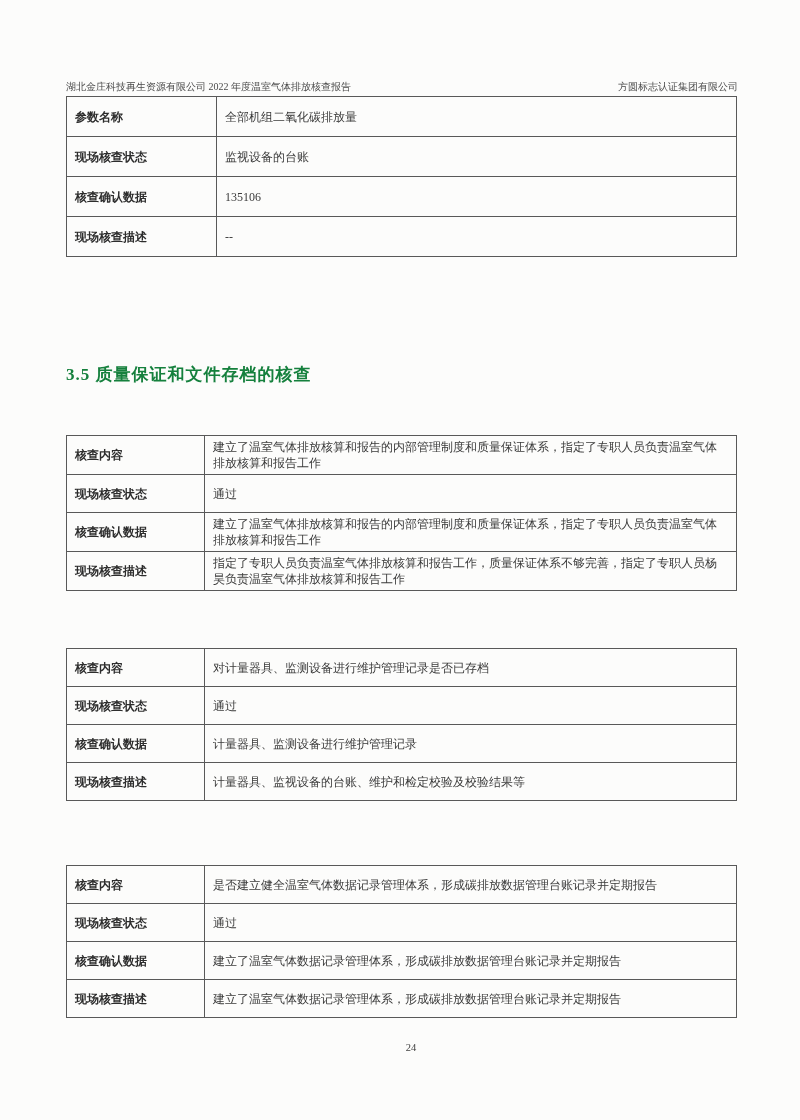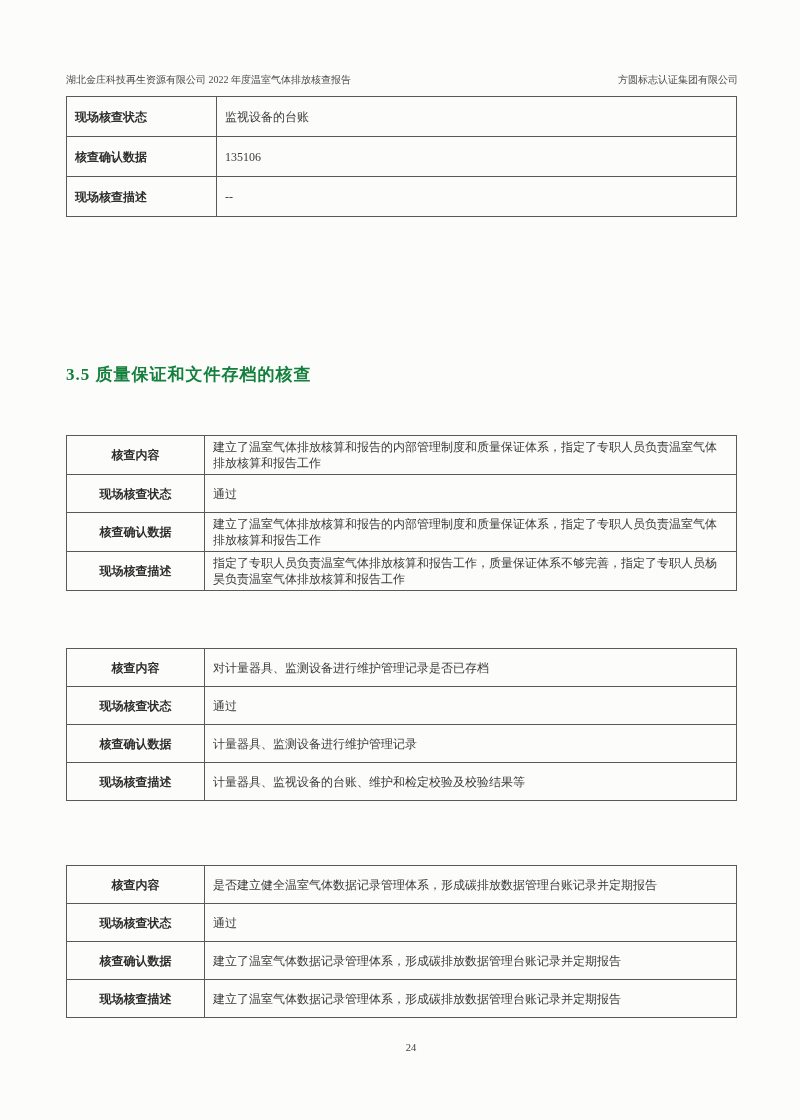--- a/index.html
+++ b/index.html
@@ -8,21 +8,21 @@
     width: 800px;
     height: 1120px;
     margin: 0 auto;
     background: #fcfcfb;
     font-family: "Liberation Serif", "DejaVu Serif", serif;
     color: #3a3a3a;
     overflow: hidden;
   }
   .header {
     position: absolute;
-    top: 73px;
+    top: 80px;
     left: 66px;
     right: 62px;
     display: flex;
     justify-content: space-between;
     align-items: baseline;
     font-size: 10px;
     color: #4a4a4a;
     white-space: nowrap;
   }
   table.doc {
@@ -41,21 +41,21 @@
     word-break: break-all;
   }
   table.doc td.lbl {
     font-weight: bold;
     color: #2d2d2d;
   }
   .t-param { top: 96px; }
   .t-param td { height: 33px; }
   .t-param td.lbl { width: 133px; }
   .t-qa td { height: 31px; }
-  .t-qa td.lbl { width: 121px; text-align: center; }
+  .t-qa td.lbl { width: 121px; }
   .t-qa1 { top: 435px; }
   .t-qa2 { top: 648px; }
   .t-qa3 { top: 865px; }
   .section-heading {
     position: absolute;
     top: 363px;
     left: 66px;
     margin: 0;
     font-size: 17px;
     font-weight: bold;
@@ -78,20 +78,24 @@
 
 <div class="page">
 
   <div class="header">
     <span>湖北金庄科技再生资源有限公司 2022 年度温室气体排放核查报告</span>
     <span>方圆标志认证集团有限公司</span>
   </div>
 
   <table class="doc t-param">
     <tbody>
+      <tr>
+        <td class="lbl">参数名称</td>
+        <td class="val">全部机组二氧化碳排放量</td>
+      </tr>
       <tr>
         <td class="lbl">现场核查状态</td>
         <td class="val">监视设备的台账</td>
       </tr>
       <tr>
         <td class="lbl">核查确认数据</td>
         <td class="val">135106</td>
       </tr>
       <tr>
         <td class="lbl">现场核查描述</td>

